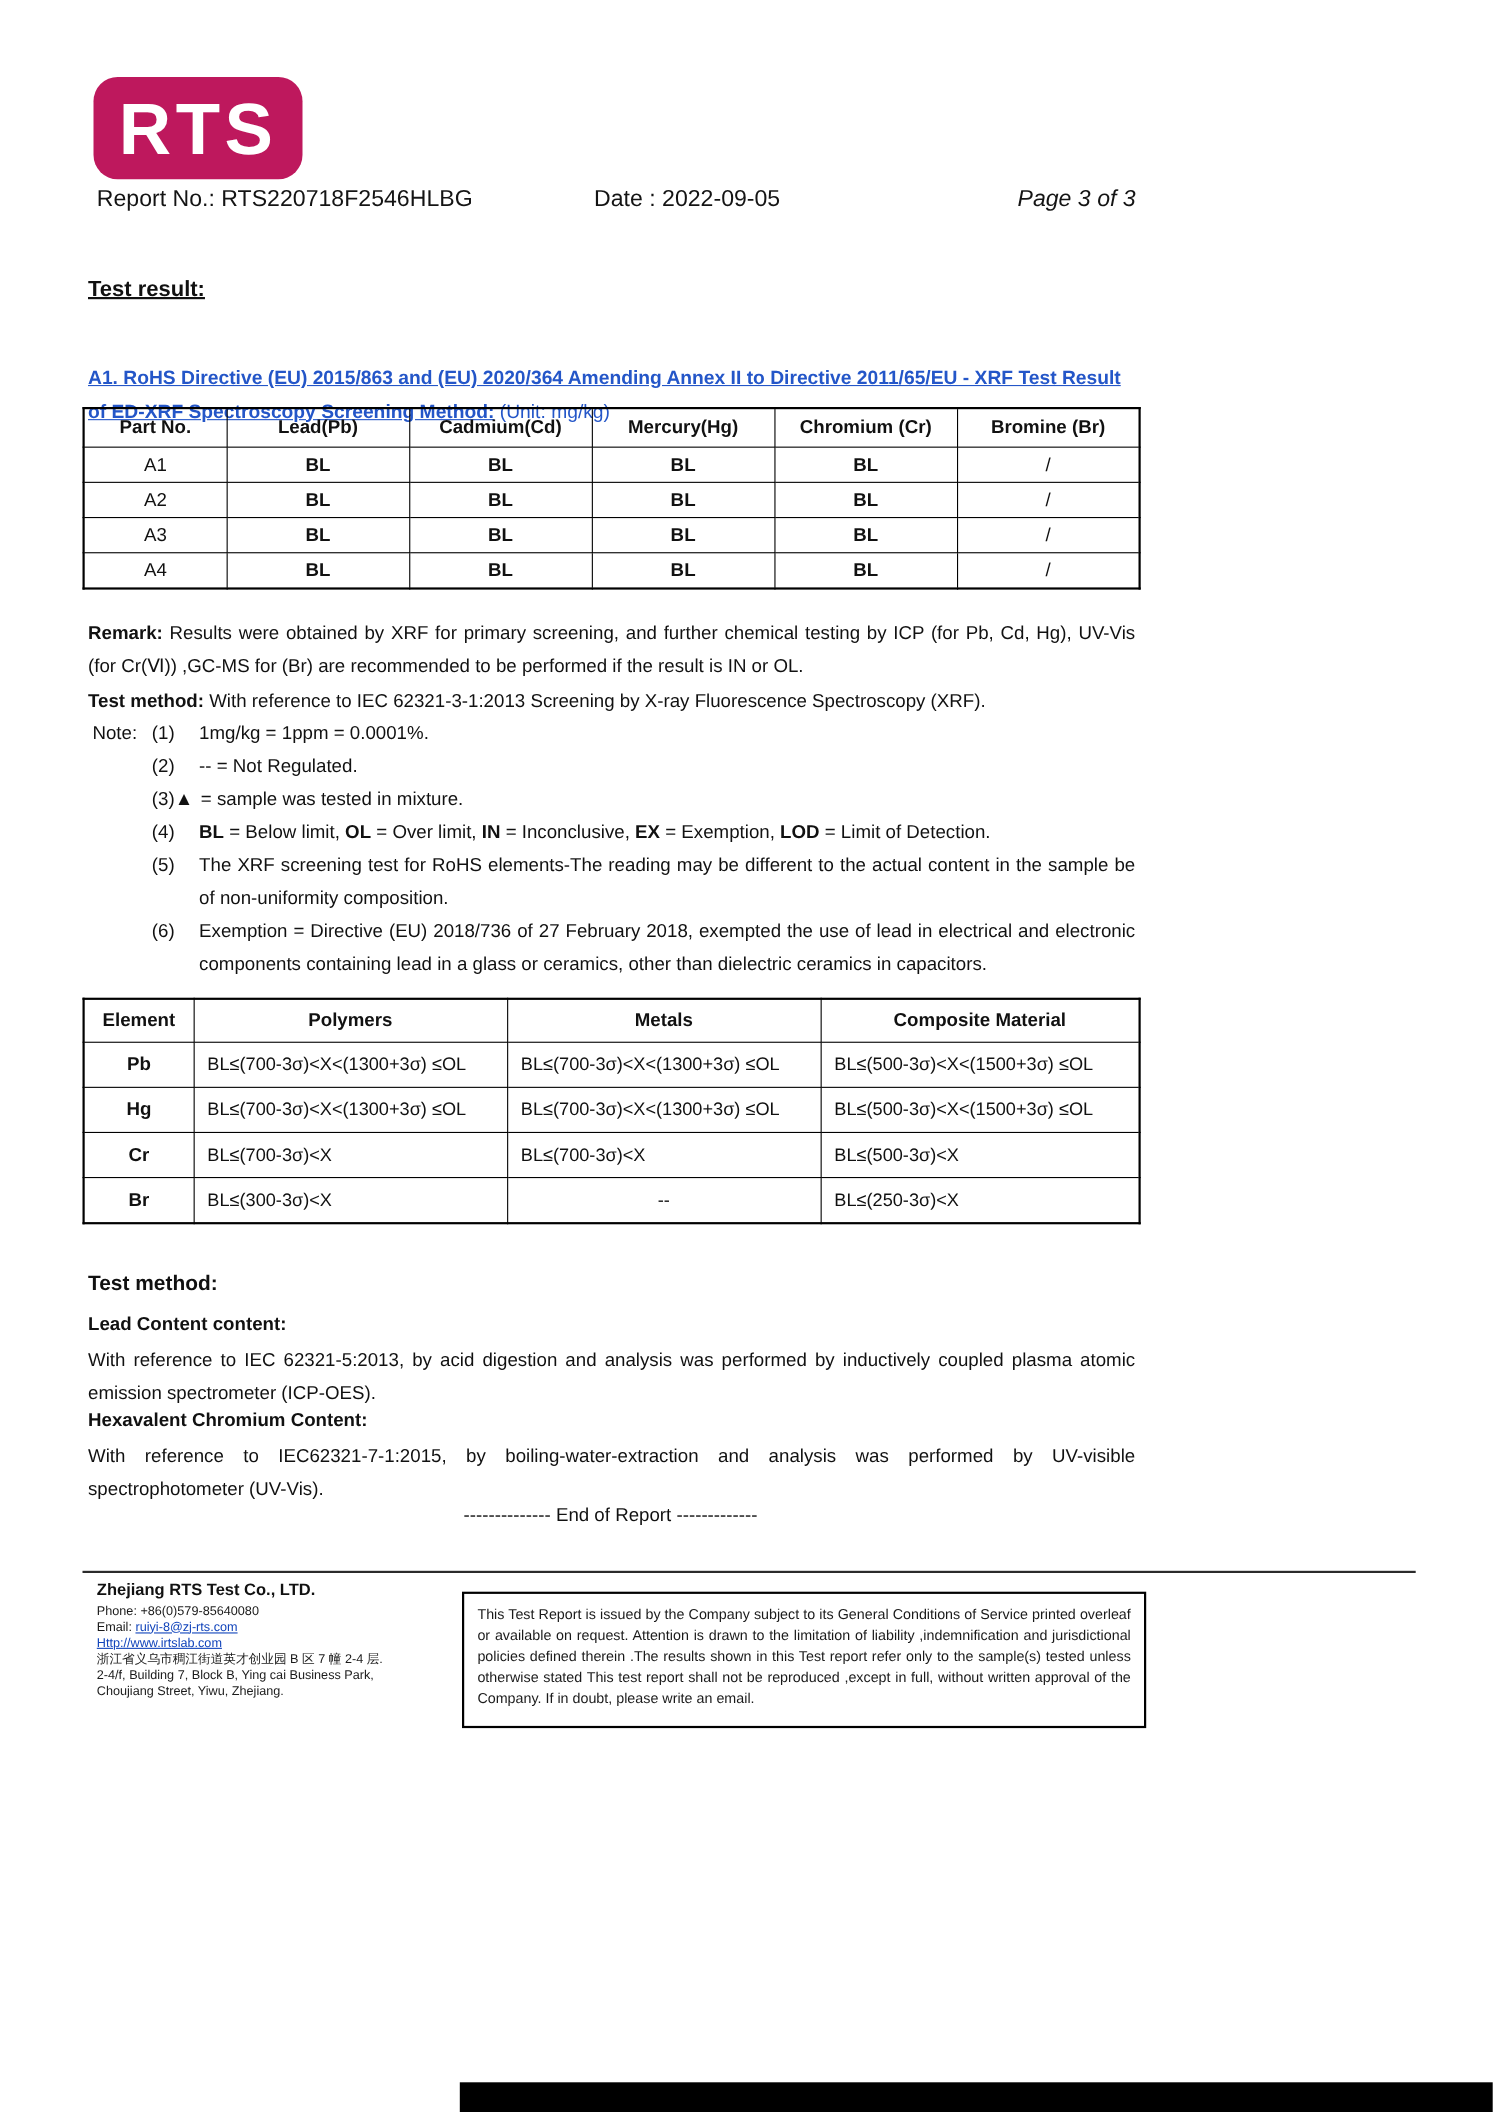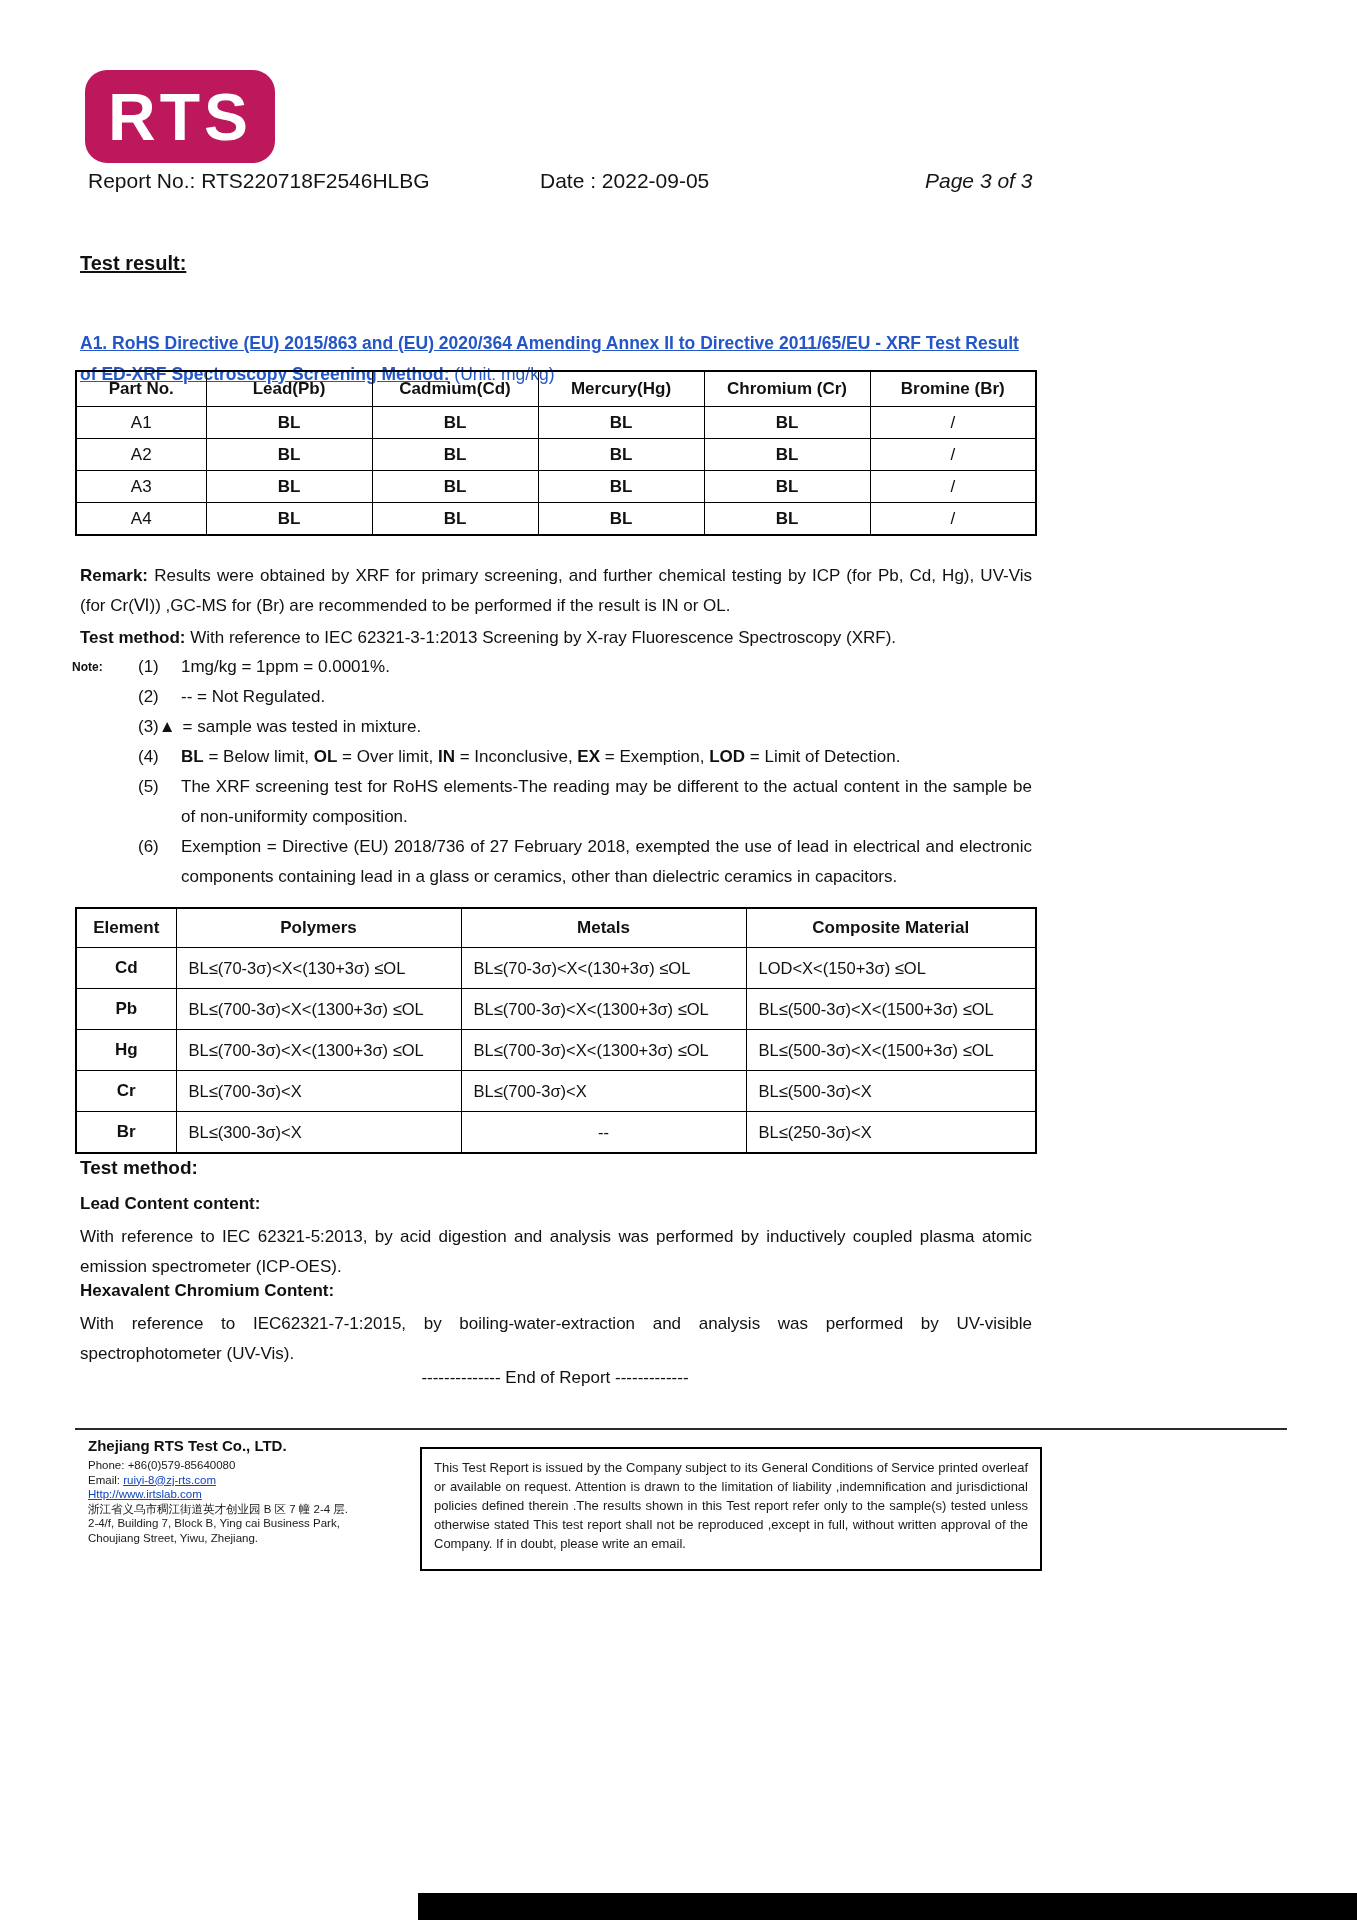--- a/index.html
+++ b/index.html
@@ -65,21 +65,21 @@
   
   .para {
     left: 80px; width: 952px;
     font-size: 17px; line-height: 30px; text-align: justify;
     margin: 0;
   }
   #remark { top: 561px; }
   #tm-line { top: 623px; }
 
   
-  #note-label { left: 72px; top: 652px; font-size: 12px; font-weight: bold; line-height: 30px; }
+  #note-label { left: 84px; top: 652px; font-size: 17px; font-weight: normal; line-height: 30px; }
   #notes { left: 138px; top: 652px; width: 894px; }
   .note-item { display: flex; font-size: 17px; line-height: 30px; }
   .note-num { min-width: 36px; margin-right: 7px; white-space: nowrap; }
   .note-text { flex: 1; text-align: justify; }
 
   
   #limits-table { left: 75px; top: 907px; width: 960px; }
   #limits-table col.c-el   { width: 100px; }
   #limits-table col.c-poly { width: 285px; }
   #limits-table col.c-met  { width: 285px; }
@@ -241,26 +241,20 @@
   <thead>
     <tr>
       <th>Element</th>
       <th>Polymers</th>
       <th>Metals</th>
       <th>Composite Material</th>
     </tr>
   </thead>
   <tbody>
     <tr>
-      <td class="el">Cd</td>
-      <td class="lim">BL≤(70-3σ)&lt;X&lt;(130+3σ) ≤OL</td>
-      <td class="lim">BL≤(70-3σ)&lt;X&lt;(130+3σ) ≤OL</td>
-      <td class="lim">LOD&lt;X&lt;(150+3σ) ≤OL</td>
-    </tr>
-    <tr>
       <td class="el">Pb</td>
       <td class="lim">BL≤(700-3σ)&lt;X&lt;(1300+3σ) ≤OL</td>
       <td class="lim">BL≤(700-3σ)&lt;X&lt;(1300+3σ) ≤OL</td>
       <td class="lim">BL≤(500-3σ)&lt;X&lt;(1500+3σ) ≤OL</td>
     </tr>
     <tr>
       <td class="el">Hg</td>
       <td class="lim">BL≤(700-3σ)&lt;X&lt;(1300+3σ) ≤OL</td>
       <td class="lim">BL≤(700-3σ)&lt;X&lt;(1300+3σ) ≤OL</td>
       <td class="lim">BL≤(500-3σ)&lt;X&lt;(1500+3σ) ≤OL</td>

